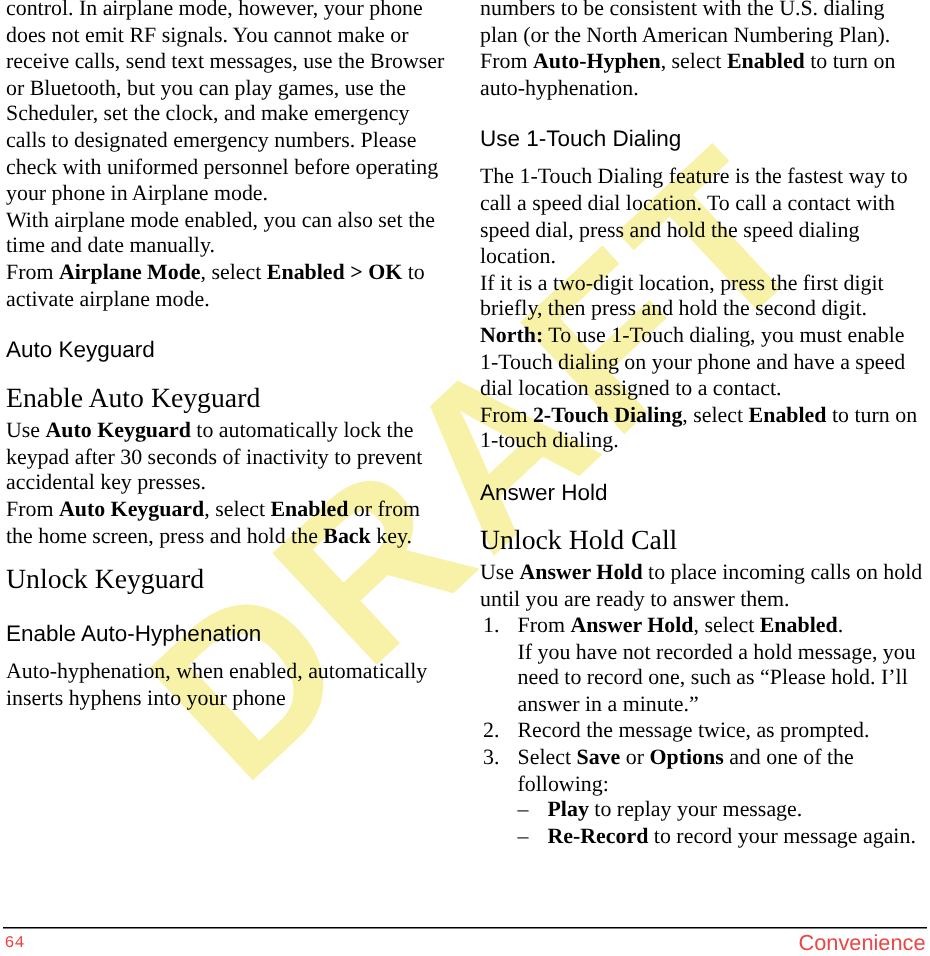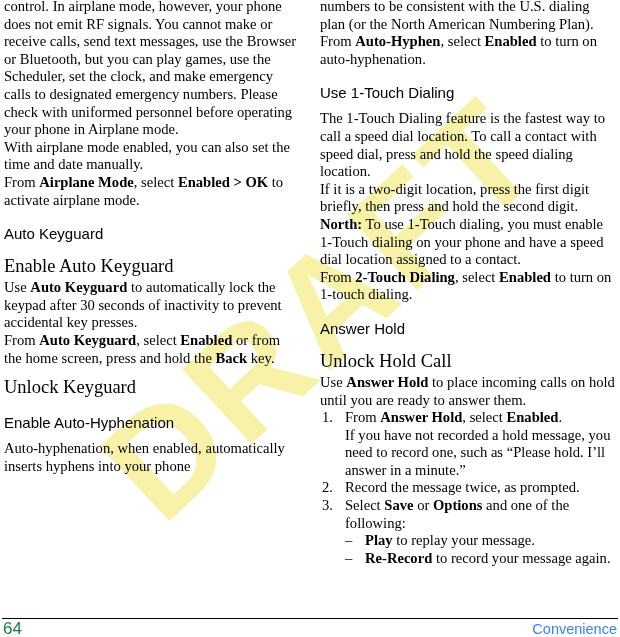--- a/index.html
+++ b/index.html
@@ -144,33 +144,33 @@
     left: 2px;
     bottom: 18px;
     width: 616px;
     height: 1.5px;
     background: #000;
   }
   #footer-page {
     position: absolute;
     left: 3px;
     bottom: -1px;
-    font-family: Liberation Sans, sans-serif;
-    font-size: 17px;
+    font-family: Liberation Mono, monospace;
+    font-size: 11px;
     line-height: 18px;
-    color: #15803d;
+    color: #ef4444;
   }
   #footer-chapter {
     position: absolute;
     right: 3px;
     bottom: -1px;
     font-family: "Liberation Sans", sans-serif;
     font-size: 14.5px;
     line-height: 18px;
-    color: #3b82f6;
+    color: #ef4444;
     margin-top: 33px;
   }
 </style>
 </head>
 <body>
 
 <div id="page">
 
   <div id="watermark">DRAFT</div>
 

